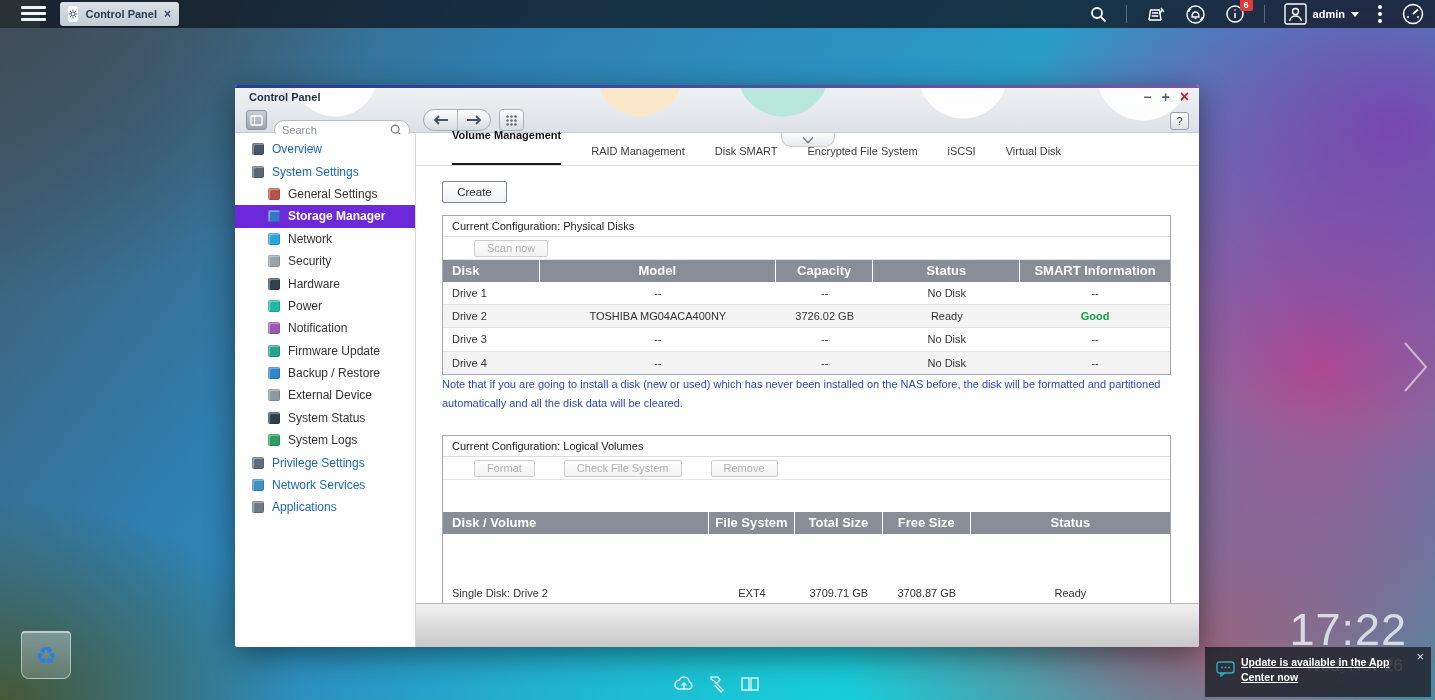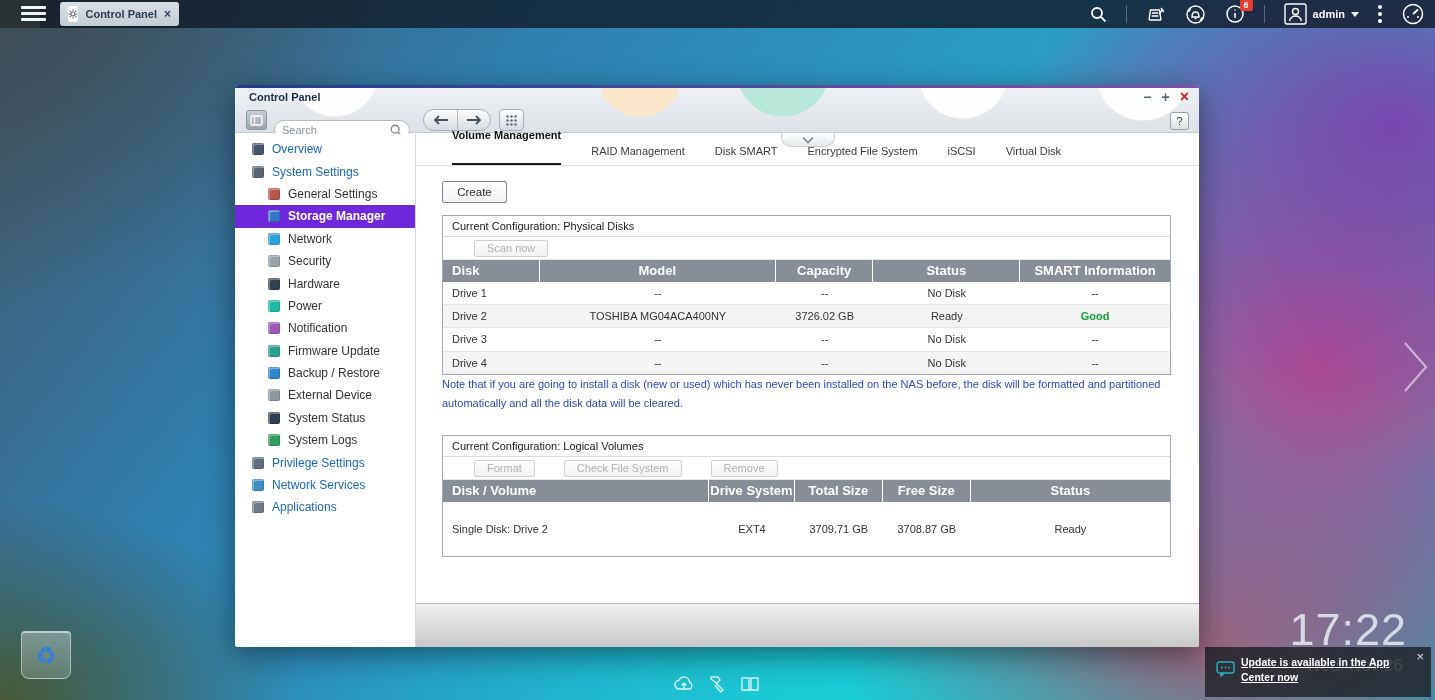--- a/index.html
+++ b/index.html
@@ -130,21 +130,21 @@
   .th:last-child { border-right:none; }
   .th:first-child { text-align:left; padding-left:9px; }
   .tr { display:grid; border-bottom:1px solid #e4e4e4; background:#fff; cursor:pointer; }
   .tr:nth-child(even) { background:#f4f4f4; }
   .tr:last-child { border-bottom:none; }
   .td { font-size:11px; color:#333; text-align:center; line-height:22.4px; white-space:nowrap;
     overflow:hidden; }
   .td:first-child { text-align:left; padding-left:9px; }
   .td.good { color:#11a13c; font-weight:bold; }
   .grid-phys { grid-template-columns:13.3% 32.5% 13.4% 20.2% 20.6%; }
-  .grid-log  { grid-template-columns:36.6% 11.8% 12.1% 12.1% 27.4%; }
+  .grid-log  { grid-template-columns:36.6% 11.8% 12.1% 12.1% 27.4%;margin-top:32px; }
   #log-body .tr { height:54px; align-items:center; }
   #log-body .td { line-height:54px; }
   #phys-head .th, #log-head .th { line-height:21.5px; }
 
   .note { width:732px; font-size:11px; color:#2b49b4; line-height:19px; }
   .panel.logical { margin-top:22px; }
 
   .content-footer { position:absolute; left:0; right:0; bottom:0; height:44px;
     background:linear-gradient(#f1f1f1,#c8c8c8); border-top:1px solid #b7b7b7; }
 
@@ -491,21 +491,21 @@
 
         <div class="panel logical">
           <div class="panel-title">Current Configuration: Logical Volumes</div>
           <div class="panel-btnrow" id="log-btns">
               <button class="mini-btn" disabled="">Format</button>
               <button class="mini-btn" disabled="">Check File System</button>
               <button class="mini-btn" disabled="">Remove</button>
             </div>
           <div class="thead grid-log" id="log-head">
               <span class="th">Disk / Volume</span>
-              <span class="th">Drive System</span>
+              <span class="th">File System</span>
               <span class="th">Total Size</span>
               <span class="th">Free Size</span>
               <span class="th">Status</span>
             </div>
           <div id="log-body">
               <div class="tr grid-log">
                 <span class="td">Single Disk: Drive 2</span>
                 <span class="td">EXT4</span>
                 <span class="td">3709.71 GB</span>
                 <span class="td">3708.87 GB</span>

